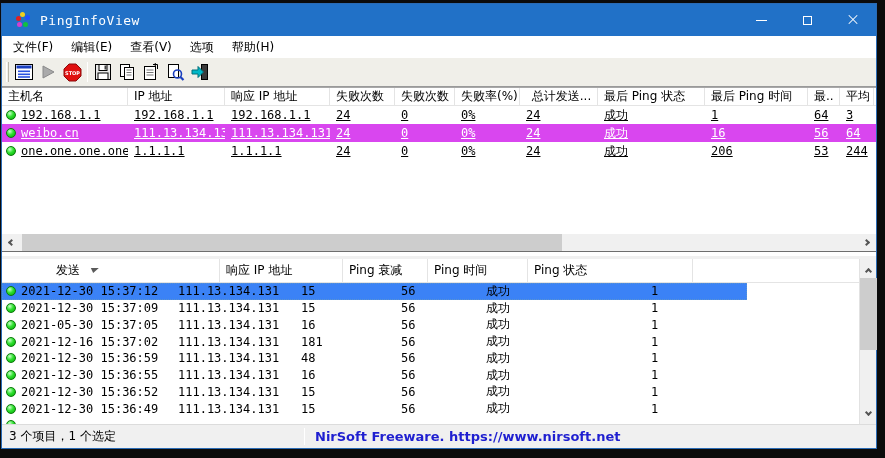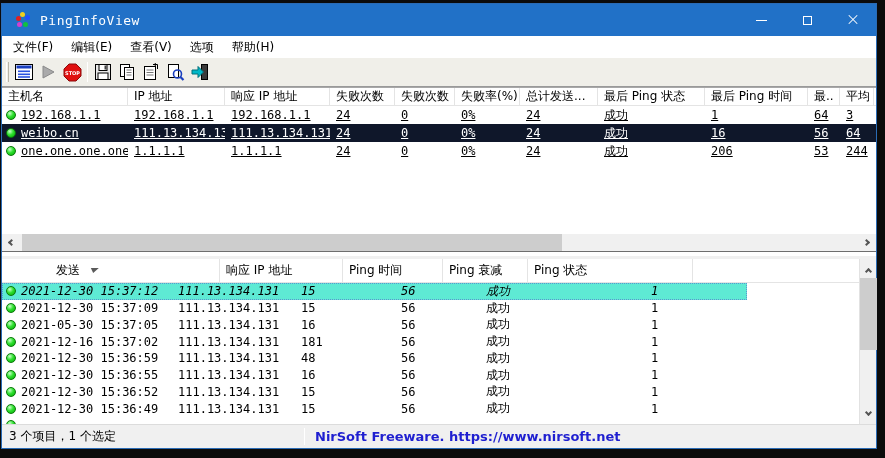--- a/index.html
+++ b/index.html
@@ -43,21 +43,21 @@
   .tbtn{width:24px;height:24px;display:flex;align-items:center;justify-content:center;}
   .tsep{width:1px;height:20px;background:#b8b5a8;border-right:1px solid #fff;margin:0 3px;}
 
   
   .hosts-pane{position:absolute;left:0;top:83px;right:0;height:147px;background:#fff;border-top:1px solid #a8a8a8;}
   .lheader{display:flex;height:18px;background:#fff;border-bottom:1px solid #e4e4e4;}
   .hcell{flex:0 0 auto;padding-left:6px;line-height:17px;border-right:1px solid #e4e4e4;
     white-space:nowrap;overflow:hidden;}
   .lrow{display:flex;height:18px;align-items:center;white-space:nowrap;}
   .lrow .cell{flex:0 0 auto;padding-left:6px;overflow:hidden;white-space:nowrap;text-decoration:underline;}
-  .lrow.sel{background:#0f172a;color:#fff;}
+  .lrow.sel{background:#d946ef;color:#fff;}
   .ball{display:inline-block;width:10px;height:10px;border-radius:50%;flex:0 0 auto;
     background:radial-gradient(circle at 35% 30%,#c8ffc8 0%,#30e030 45%,#00a800 100%);
     border:1px solid #0a7a0a;margin:0 5px 0 4px;vertical-align:middle;}
   .cell-host{display:flex;align-items:center;padding-left:0 !important;}
 
   .hscroll{position:absolute;left:0;top:230px;right:0;height:18px;background:#f0f0f0;border-bottom:1px solid #6e6e6e;}
   .hs-btn{position:absolute;top:0;width:17px;height:17px;display:flex;align-items:center;justify-content:center;}
   .hs-left{left:0;} .hs-right{right:0;}
   .hs-thumb{position:absolute;left:20px;top:0;width:540px;height:17px;background:#cdcdcd;}
   .chev{display:inline-block;width:5px;height:5px;border-left:2px solid #555;border-bottom:2px solid #555;}
@@ -65,21 +65,21 @@
   .chev.r{transform:rotate(-135deg);margin-right:2px;}
   .chev.u{transform:rotate(135deg);margin-top:3px;}
   .chev.d{transform:rotate(-45deg);margin-bottom:3px;}
 
   .pings-pane{position:absolute;left:0;top:252px;right:0;height:168px;background:#fff;border-top:3px solid #f0f0f0;}
   .pheader{display:flex;height:24px;background:#fff;border-bottom:1px solid #e4e4e4;}
   .pheader .hcell{line-height:23px;}
   .prows{position:absolute;left:0;top:24px;right:17px;bottom:0;overflow:hidden;}
   .prow{display:flex;height:16.75px;align-items:center;width:745px;white-space:nowrap;}
   .prow .cell{flex:0 0 auto;padding-left:6px;overflow:hidden;}
-  .prow.focused{background:#5eead4;outline:1px dotted #5b94cf;outline-offset:-1px;font-style:italic;}
+  .prow.focused{background:#3b82f6;outline:1px dotted #5b94cf;outline-offset:-1px;}
   .sort-glyph{display:inline-block;margin-left:10px;width:0;height:0;border-left:4px solid transparent;
     border-right:4px solid transparent;border-top:5px solid #5a5a5a;transform:skewX(-18deg);vertical-align:middle;}
 
   .vscroll{position:absolute;right:0;top:0;bottom:0;width:17px;background:#f0f0f0;border-left:1px solid #e2e2e2;}
   .vs-btn{position:absolute;left:0;width:17px;height:17px;display:flex;align-items:center;justify-content:center;}
   .vs-up{top:2px;} .vs-down{bottom:2px;}
   .vs-thumb{position:absolute;left:0;top:19px;width:17px;height:72px;background:#cdcdcd;}
 
   
   .statusbar{position:absolute;left:0;bottom:0;right:0;height:24px;background:#f0f0f0;
@@ -189,21 +189,21 @@
   </div>
 
   <div class="hosts-pane">
     <div class="lheader" id="hosts-header">
         <div class="hcell" style="width: 126px;">主机名</div>
         <div class="hcell" style="width: 97px;">IP 地址</div>
         <div class="hcell" style="width: 105px;">响应 IP 地址</div>
         <div class="hcell" style="width: 65px;">失败次数</div>
         <div class="hcell" style="width: 60px;">失败次数</div>
         <div class="hcell" style="width: 65px;">失败率(%)</div>
-        <div class="hcell" style="width: 78px;">总计发送...</div>
+        <div class="hcell" style="width: 78px; text-align: center;">总计发送...</div>
         <div class="hcell" style="width: 107px;">最后 Ping 状态</div>
         <div class="hcell" style="width: 103px;">最后 Ping 时间</div>
         <div class="hcell" style="width: 32px;">最..</div>
         <div class="hcell" style="width: 34px;">平均</div>
       </div>
     <div id="hosts-rows">
         <div class="lrow mono">
           <div class="cell cell-host" style="width: 126px;">
             <div class="ball" style="display: inline-block;"></div>
             <span>192.168.1.1</span>
@@ -261,22 +261,22 @@
     <div class="hs-thumb"></div>
     <div class="hs-btn hs-right">
         <span class="chev r"></span>
       </div>
   </div>
 
   <div class="pings-pane">
     <div class="pheader" id="pings-header">
         <div class="hcell" style="width: 170px; margin-left: 48px;">发送<span class="sort-glyph"></span></div>
         <div class="hcell" style="width: 123px;">响应 IP 地址</div>
+        <div class="hcell" style="width: 85px;">Ping 衰减</div>
         <div class="hcell" style="width: 100px;">Ping 时间</div>
-        <div class="hcell" style="width: 85px;">Ping 衰减</div>
         <div class="hcell" style="width: 165px;">Ping 状态</div>
         <div class="hcell" style="width: 100px; margin-top: 29px;">Ping 计数</div>
         <div class="hcell" style="width: 112px; border-right: none;"></div>
       </div>
     <div class="prows" id="pings-rows">
         <div class="prow mono focused">
           <div class="cell cell-host" style="width: 170px;">
             <div class="ball" style="display: inline-block;"></div>
             <span>2021-12-30 15:37:12</span>
           </div>

